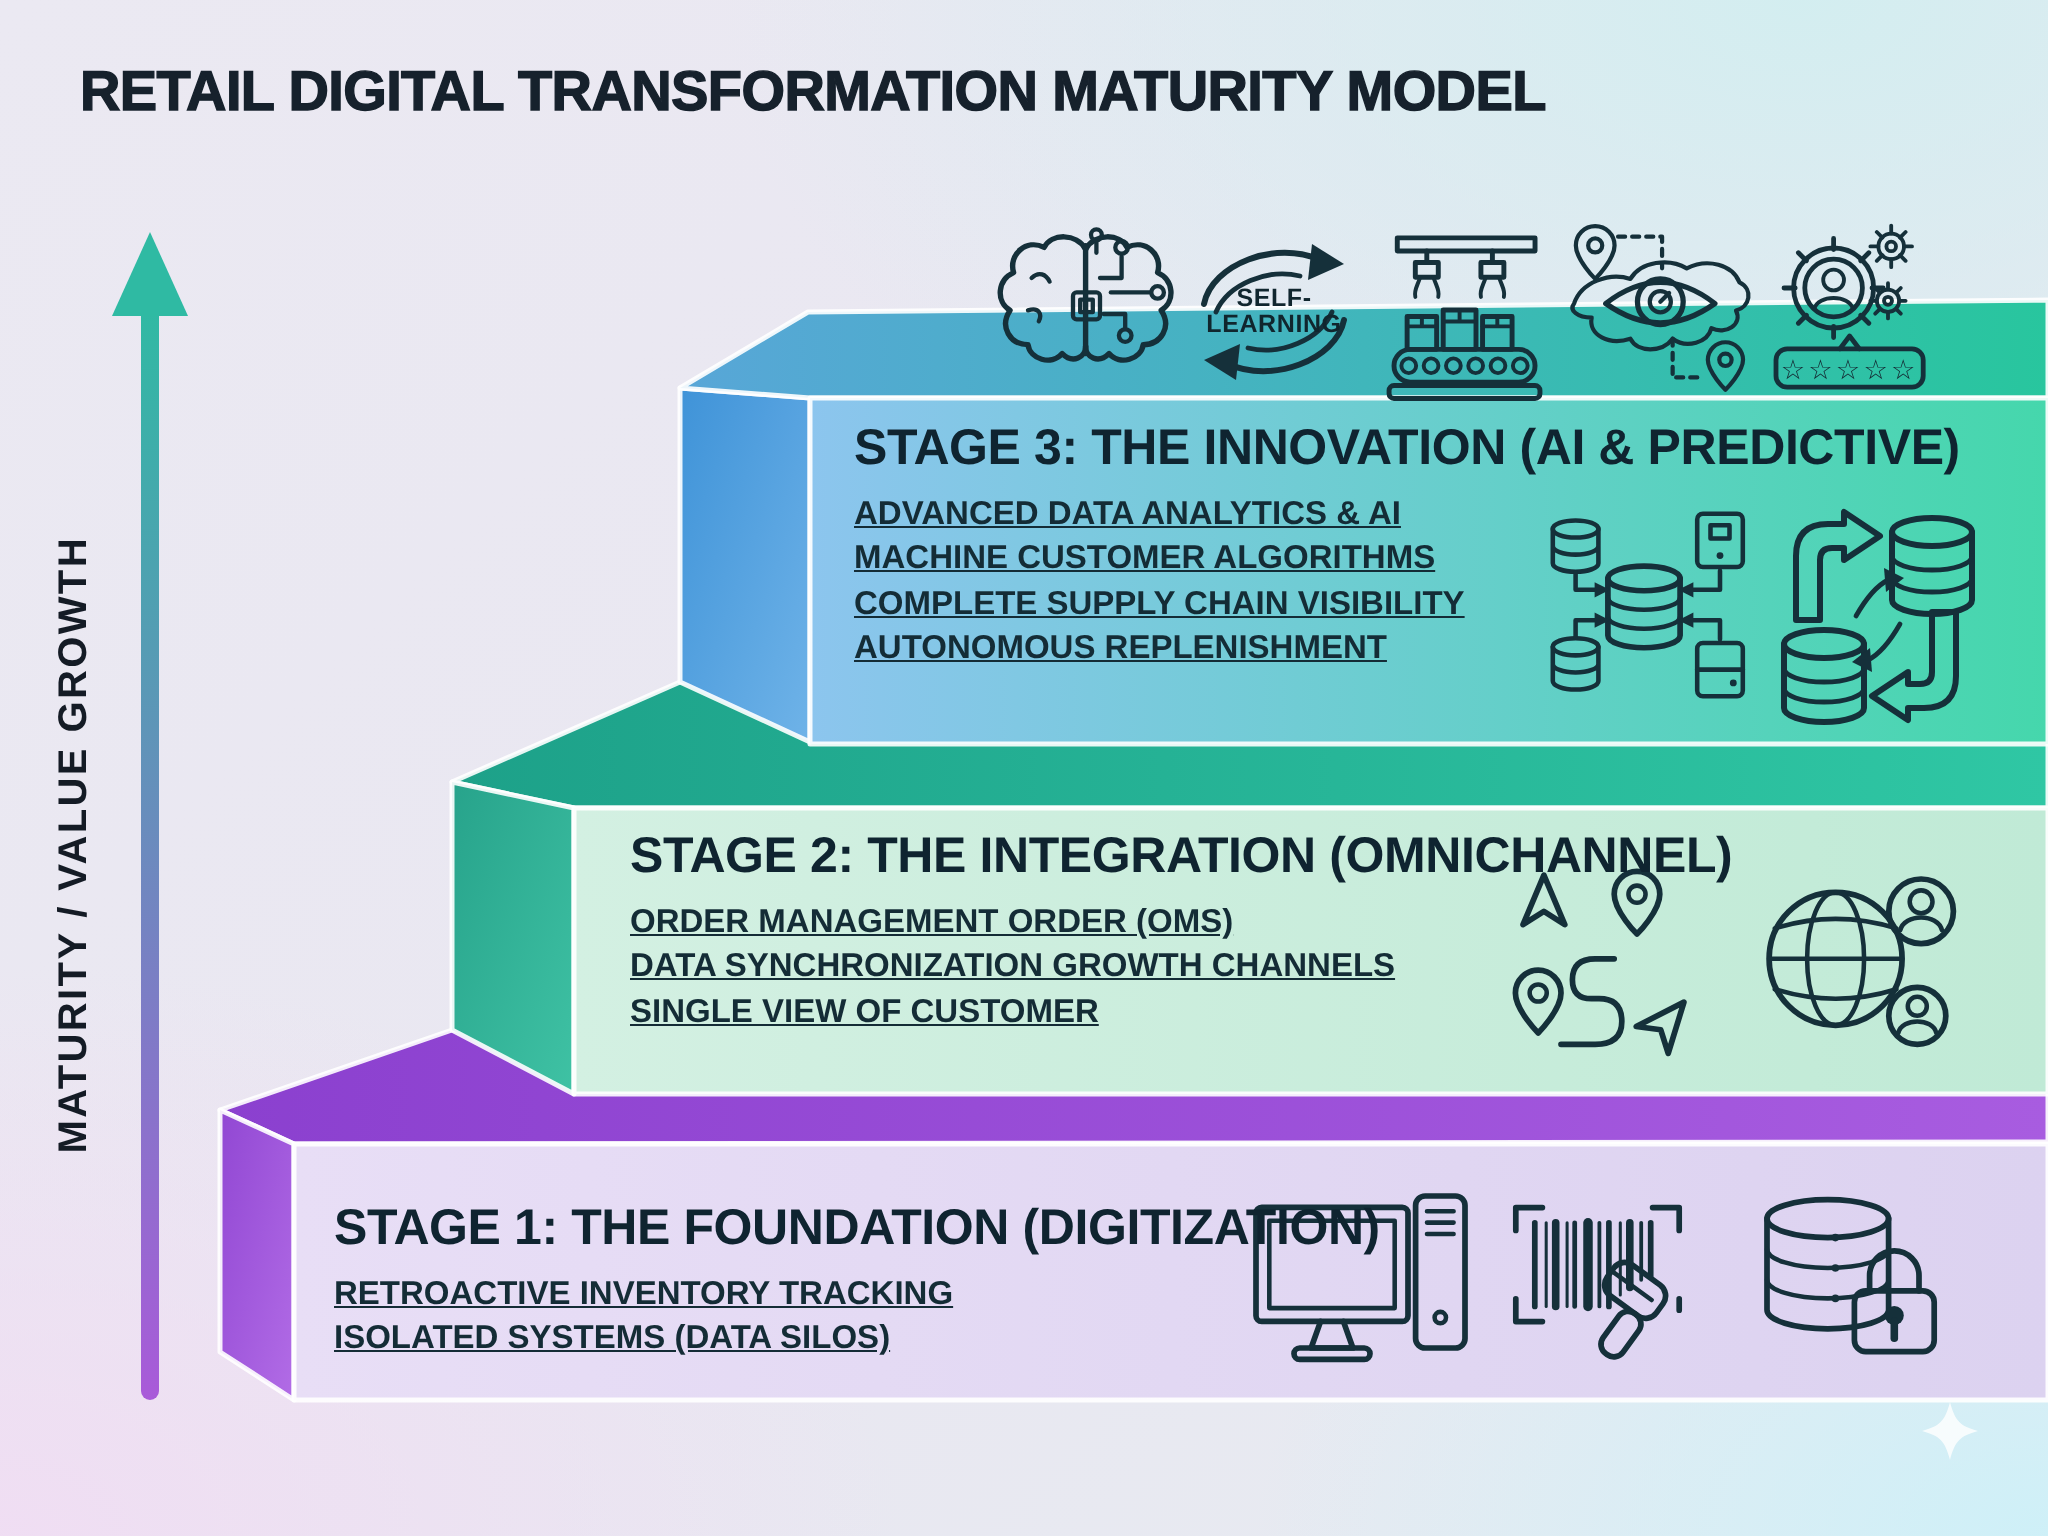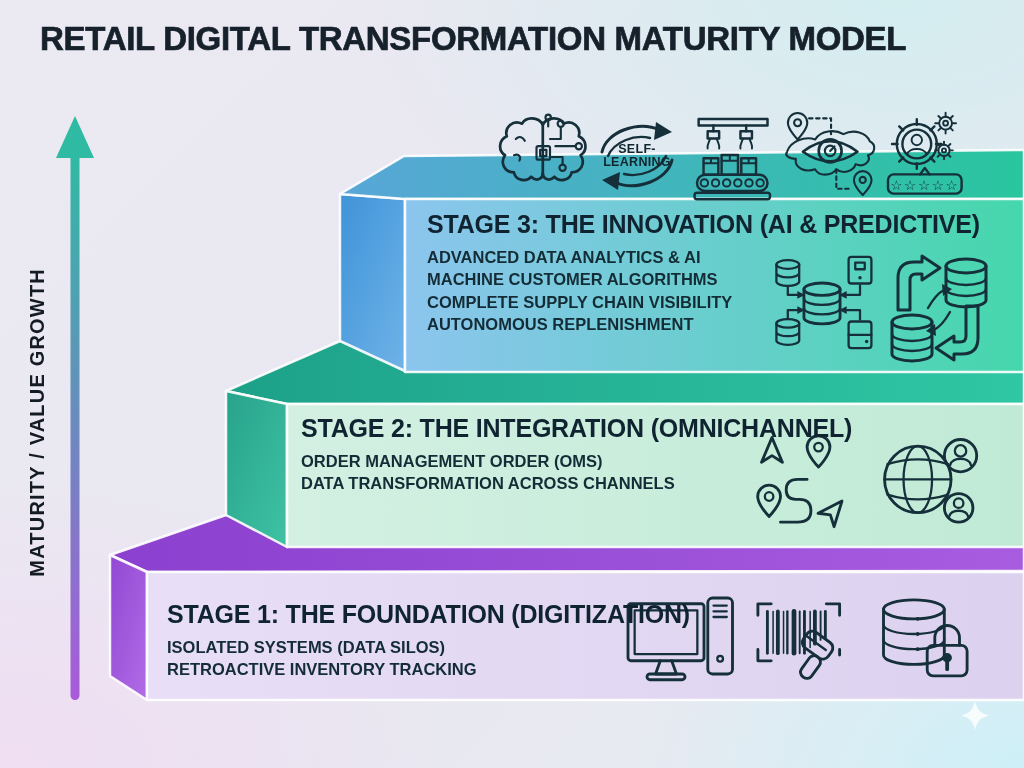--- a/index.html
+++ b/index.html
@@ -3,42 +3,42 @@
 <meta charset="utf-8">
 <style>
   html,body{margin:0;padding:0;background:#cfd4dc;font-family:"Liberation Sans",sans-serif;}
   .canvas{position:relative;width:1024px;height:768px;overflow:hidden;
     background:
       radial-gradient(900px 520px at 88% 0%, rgba(210,238,240,.95), rgba(210,238,240,0) 60%),
       radial-gradient(720px 430px at 100% 100%, rgba(205,240,248,.95), rgba(205,240,248,0) 55%),
       radial-gradient(820px 520px at 0% 100%, rgba(240,221,243,.95), rgba(240,221,243,0) 55%),
       linear-gradient(135deg,#ebe9f2 0%,#e9e7f1 55%,#e6ecf1 100%);
   }
-  .title{position:absolute;left:40px;top:20px;font-size:33px;font-weight:bold;
+  .title{position:absolute;left:40px;top:30px;font-size:28px;font-weight:bold;
     color:#16212c;letter-spacing:-.3px;-webkit-text-stroke:.7px #16212c;white-space:nowrap;}
   .axis-label{position:absolute;left:20px;top:250px;height:344px;width:34px;
     display:flex;align-items:center;justify-content:center;}
   .axis-label span{writing-mode:vertical-rl;transform:rotate(180deg);font-weight:bold;
     font-size:20px;letter-spacing:1.2px;color:#141b25;white-space:nowrap;}
   svg.stairs{position:absolute;left:0;top:0;}
   .edge{stroke:rgba(255,255,255,.9);stroke-width:2.5;stroke-linejoin:round;}
   .ln{fill:none;stroke:#15303a;stroke-width:3;stroke-linecap:round;stroke-linejoin:round;}
   .ln2{fill:none;stroke:#15303a;stroke-width:2.4;stroke-linecap:round;stroke-linejoin:round;}
   .fillhead{fill:#15303a;stroke:none;}
   .dot{fill:#15303a;stroke:none;}
   .sl-txt{font-family:"Liberation Sans",sans-serif;font-weight:bold;font-size:12.5px;
     fill:#10262e;text-anchor:middle;letter-spacing:.3px;}
   .stars{font-family:"DejaVu Sans",sans-serif;font-size:17px;letter-spacing:2px;
     fill:#142a33;text-anchor:middle;font-weight:bold;}
   .stage-text{position:absolute;}
   .stage-heading{font-size:25px;font-weight:bold;letter-spacing:-.2px;color:#0f2430;
     margin-bottom:7px;white-space:nowrap;}
-  .stage-item{font-size:16.5px;font-weight:bold;color:#142c36;line-height:22.4px;white-space:nowrap;}
+  .stage-item{font-size:16.5px;font-weight:bold;color:#142c36;line-height:22.4px;white-space:nowrap;text-decoration:underline;}
   .s3{left:427px;top:210px;}
-  .s2{left:301px;top:414px;}
+  .s2{left:315px;top:414px;}
   .s1{left:167px;top:600px;}
 </style>
 </head>
 <body>
 
 <div class="canvas">
 
   <div class="title">RETAIL DIGITAL TRANSFORMATION MATURITY MODEL</div>
 
   <div class="axis-label">
@@ -311,22 +311,23 @@
     <div class="stage-heading">STAGE 3: THE INNOVATION (AI &amp; PREDICTIVE)</div>
     <div class="stage-item">ADVANCED DATA ANALYTICS &amp; AI</div>
     <div class="stage-item">MACHINE CUSTOMER ALGORITHMS</div>
     <div class="stage-item">COMPLETE SUPPLY CHAIN VISIBILITY</div>
     <div class="stage-item">AUTONOMOUS REPLENISHMENT</div>
   </div>
 
   <div class="stage-text s2">
     <div class="stage-heading">STAGE 2: THE INTEGRATION (OMNICHANNEL)</div>
     <div class="stage-item">ORDER MANAGEMENT ORDER (OMS)</div>
-    <div class="stage-item">DATA TRANSFORMATION ACROSS CHANNELS</div>
+    <div class="stage-item">DATA SYNCHRONIZATION GROWTH CHANNELS</div>
+    <div class="stage-item">SINGLE VIEW OF CUSTOMER</div>
   </div>
 
   <div class="stage-text s1">
     <div class="stage-heading">STAGE 1: THE FOUNDATION (DIGITIZATION)</div>
+    <div class="stage-item">RETROACTIVE INVENTORY TRACKING</div>
     <div class="stage-item">ISOLATED SYSTEMS (DATA SILOS)</div>
-    <div class="stage-item">RETROACTIVE INVENTORY TRACKING</div>
   </div>
 
 </div>
 
 </body></html>

